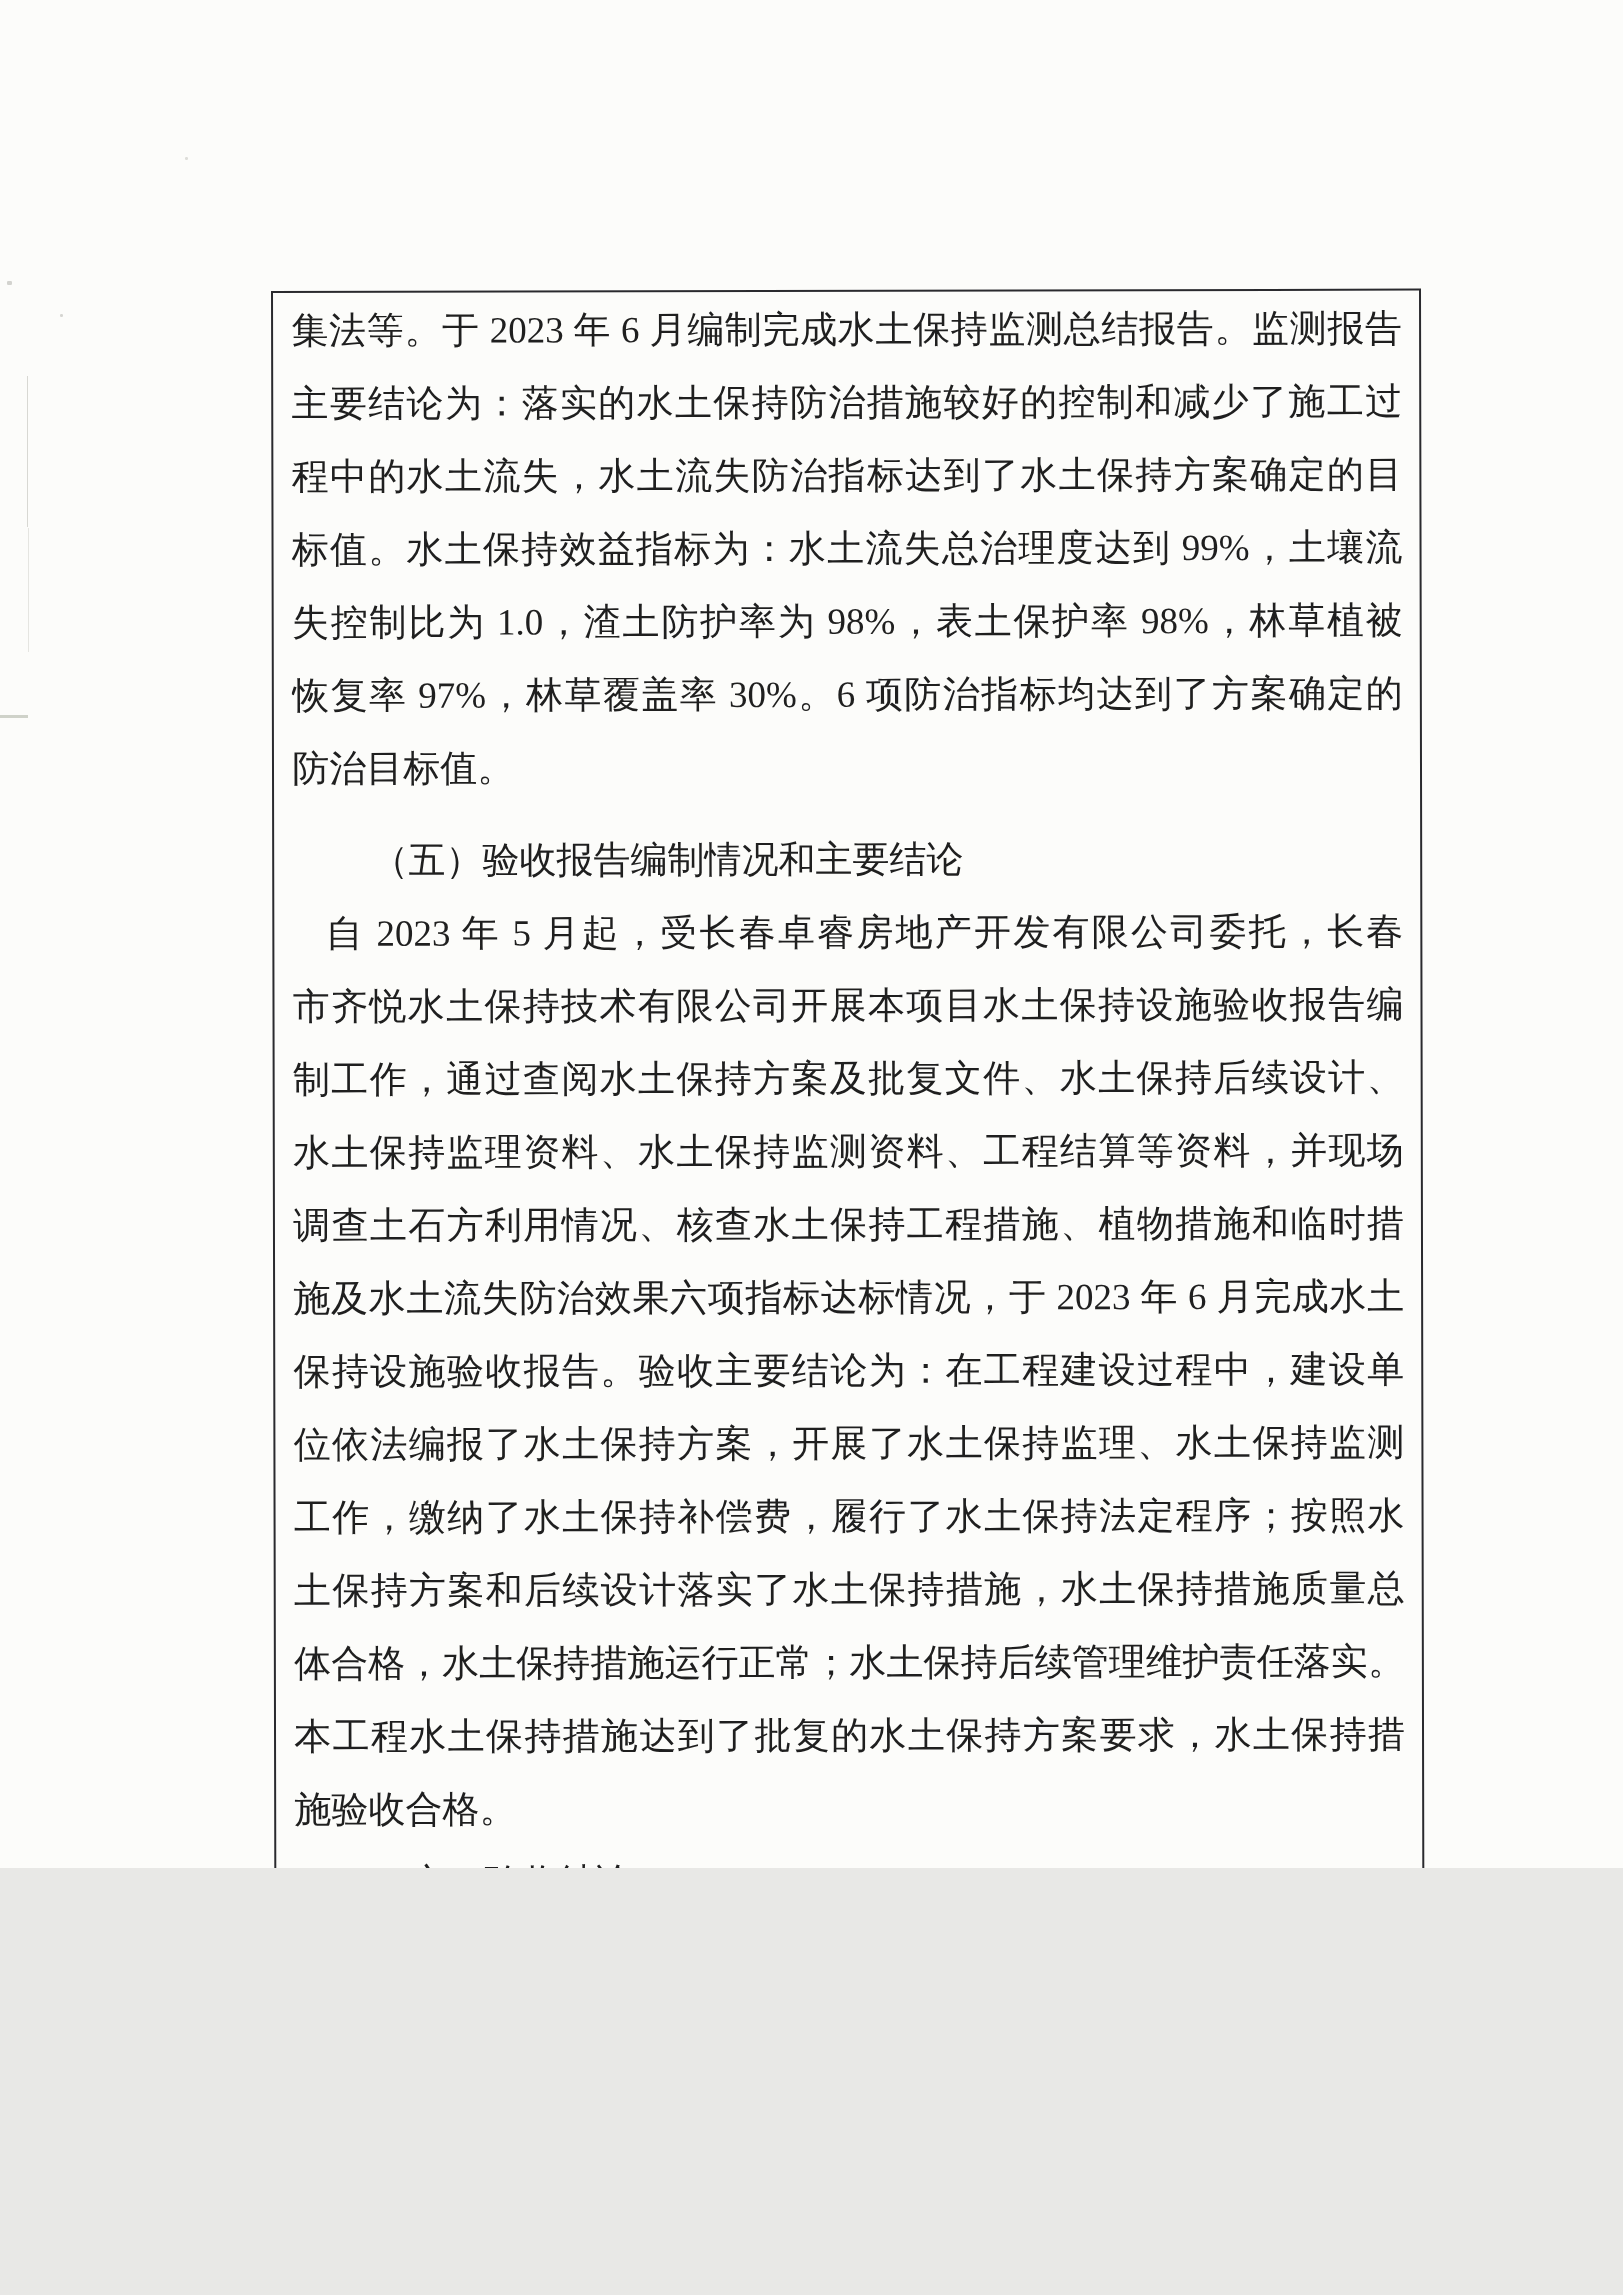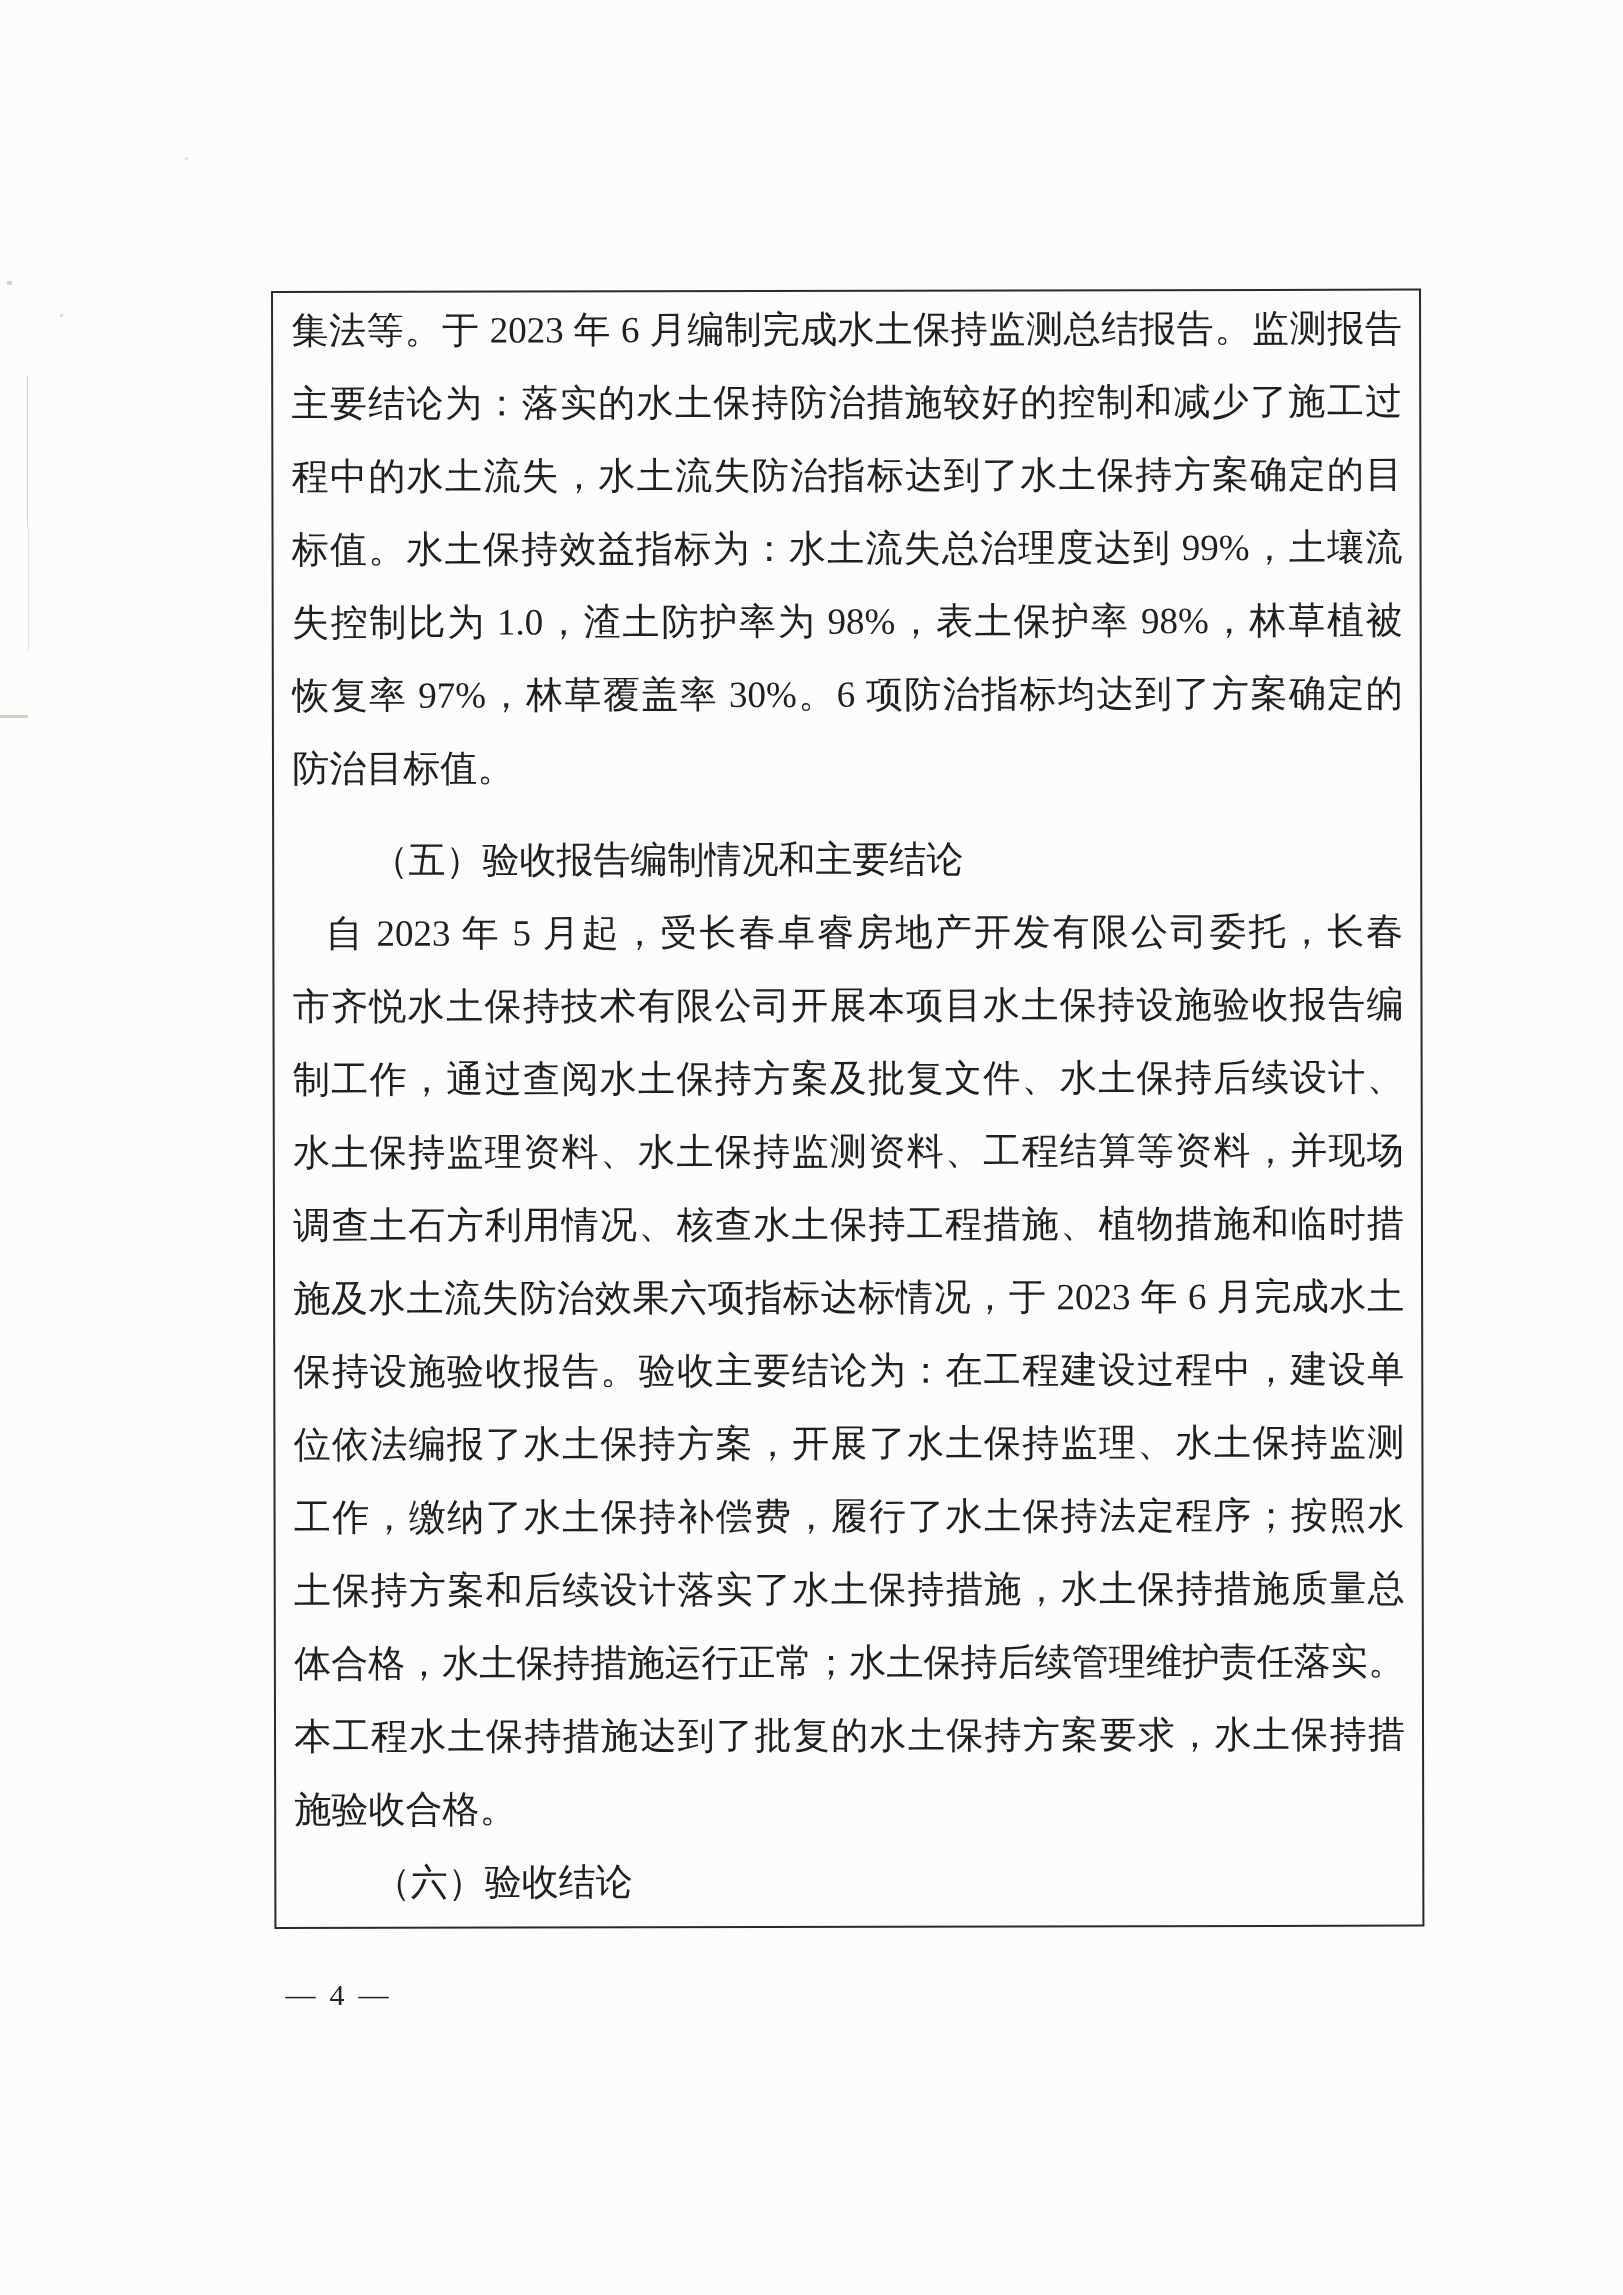--- a/index.html
+++ b/index.html
@@ -1,20 +1,20 @@
 <!DOCTYPE html>
 <html lang="zh" style="font-size:10.5px"><head>
 <meta charset="utf-8">
 <title>Scanned Document Page</title>
 <style>
   html, body { margin: 0; padding: 0; background: #e8e8e6; }
   .page {
     position: relative;
     width: 1623px;
-    height: 2295px;
+    height: 1868px;
     background: #fcfcfa;
     font-family: "Liberation Serif", "DejaVu Serif", serif;
     color: #1f1f1f;
     overflow: hidden;
   }
   .doc-box {
     position: absolute;
     left: 271px;
     top: 291px;
     width: 1150px;

